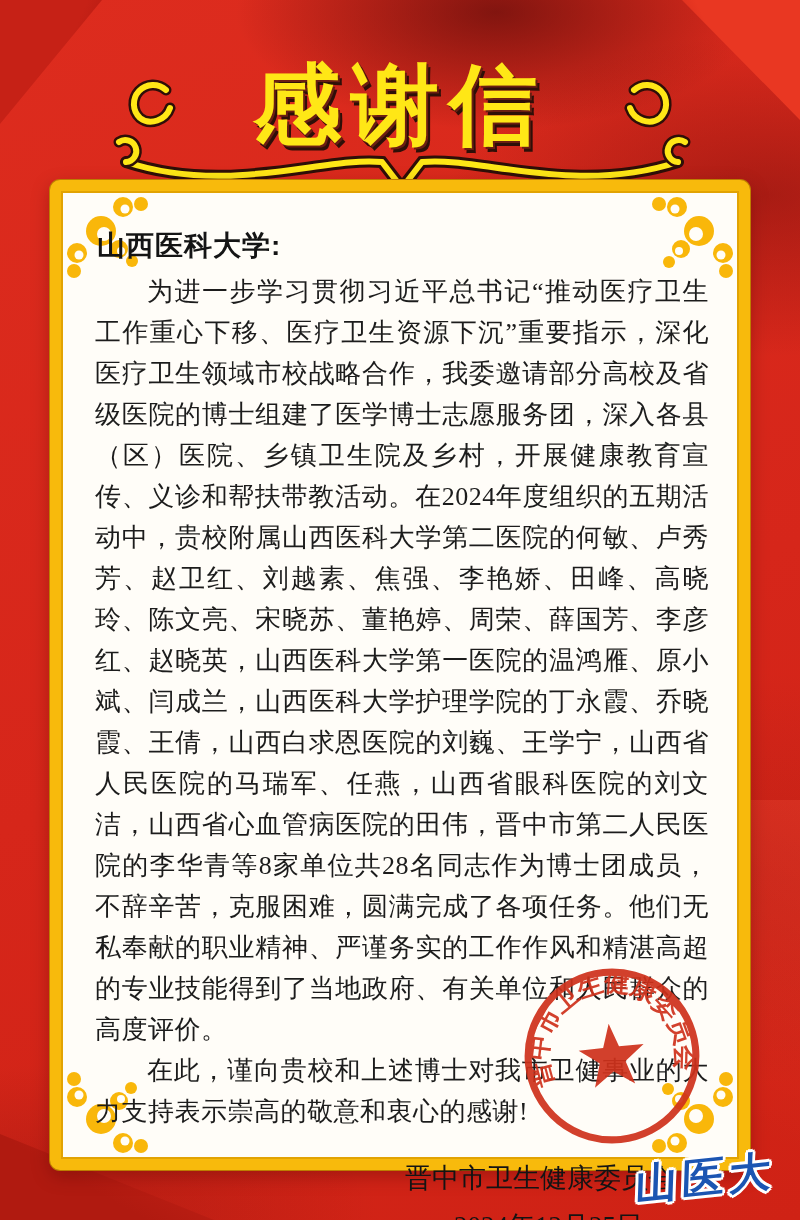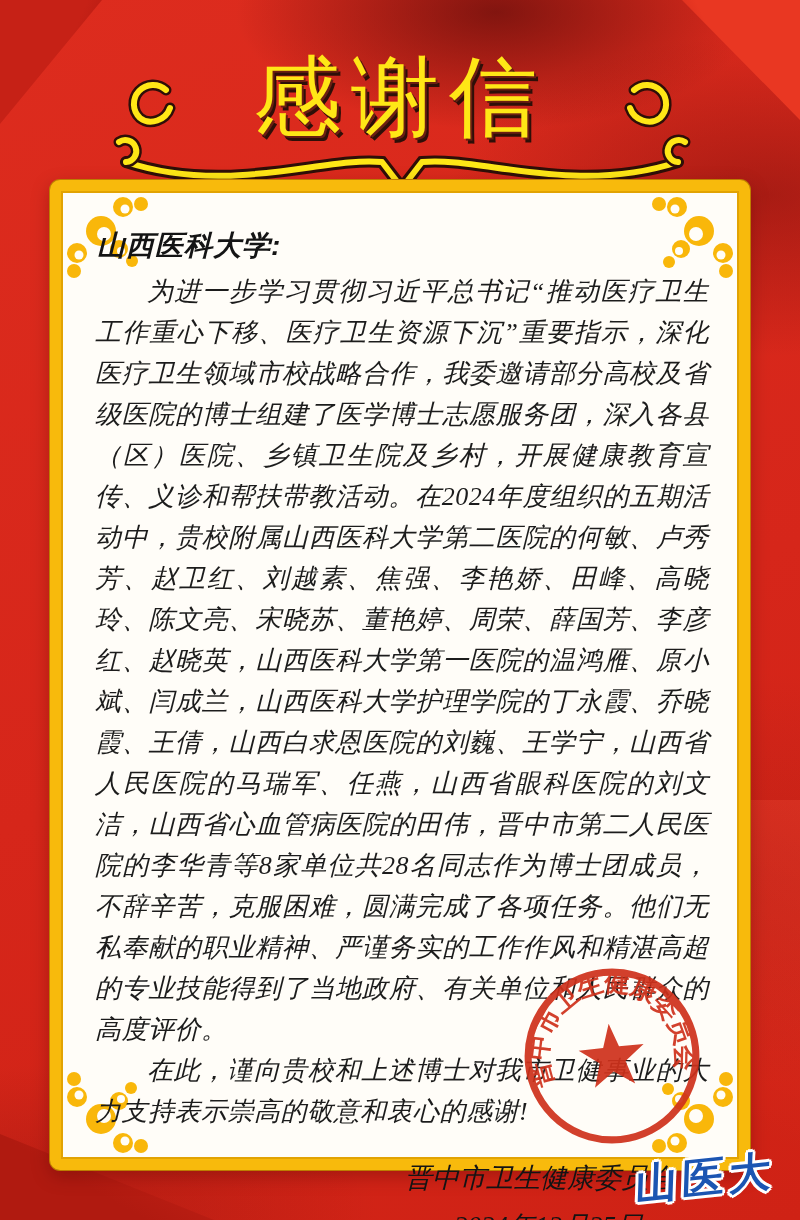--- a/index.html
+++ b/index.html
@@ -22,41 +22,41 @@
     clip-path:polygon(0 0,100% 0,100% 100%);}
   .fold-bl{left:0;bottom:0;width:214px;height:86px;
     background:linear-gradient(30deg,#b01a10 40%,#c92217);
     clip-path:polygon(0 0,100% 100%,0 100%);}
   .sheen-br{right:0;bottom:0;width:320px;height:420px;pointer-events:none;
     background:linear-gradient(205deg,rgba(255,90,64,.22),rgba(255,90,64,0) 62%);}
 
   
   .title-wrap{position:absolute;top:30px;left:0;width:100%;height:160px;text-align:center;}
   .title-text{
-    position:relative;z-index:2;display:inline-block;margin-top:8px;
-    font-size:88px;font-weight:normal;color:#ffe716;letter-spacing:10px;
+    position:relative;z-index:2;display:inline-block;margin-top:16px;
+    font-size:88px;font-weight:bold;color:#ffe716;letter-spacing:10px;
     text-shadow:2px 2px 0 #6b1e12,4px 5px 0 #2e0f08;
     font-family:"DejaVu Serif","Liberation Serif",serif;
   }
   .title-orn{position:absolute;left:50%;top:14px;transform:translateX(-50%);z-index:1;}
 
   
   .paper{
     position:absolute;left:50px;top:180px;width:700px;height:990px;box-sizing:border-box;
     background:#fffdf8;border:11px solid #f8ba0c;border-radius:10px;
     box-shadow:inset 0 0 0 2px #e2a303, 0 0 0 1px #bd7e00, 0 6px 18px rgba(80,5,0,.35);
     z-index:1;
   }
   .corner{position:absolute;width:96px;height:96px;pointer-events:none;}
   .corner.tl{left:0;top:0;}
   .corner.tr{right:0;top:0;transform:rotate(90deg);}
   .corner.br{right:0;bottom:0;transform:rotate(180deg);}
   .corner.bl{left:0;bottom:0;transform:rotate(270deg);}
 
-  .letter{position:absolute;left:0;top:0;right:0;bottom:0;padding:22px 30px 8px 34px;font-style:italic;}
+  .letter{position:absolute;left:0;top:0;right:0;bottom:0;padding:22px 30px 8px 34px;}
   .salutation{
     font-family:"Liberation Sans","DejaVu Sans",sans-serif;font-weight:bold;
     font-size:28px;color:#141414;margin:14px 0 6px 2px;letter-spacing:1px;
   }
   .body-para{
     font-size:26px;line-height:41px;color:#1c1c1c;text-indent:2em;
     text-align:justify;margin:0;letter-spacing:.5px;
   }
   .closing{margin-top:22px;text-align:right;font-size:27px;color:#141414;}
   .signature{margin-right:34px;line-height:48px;}

